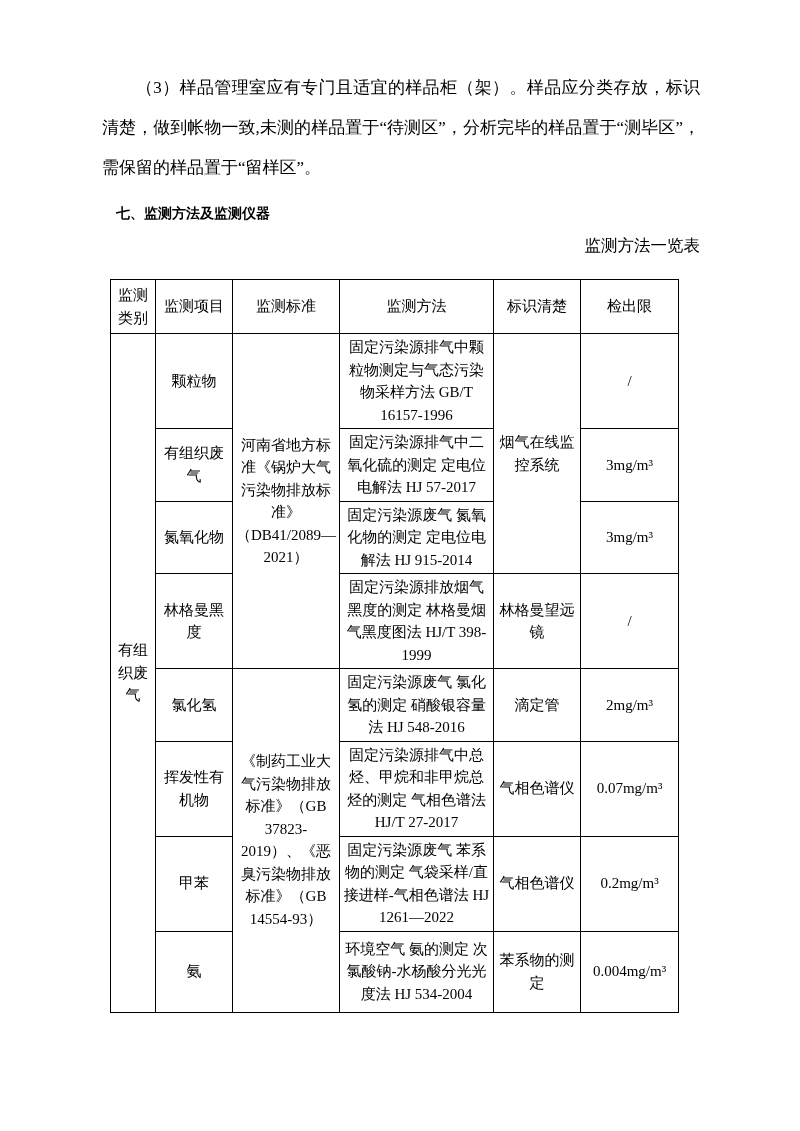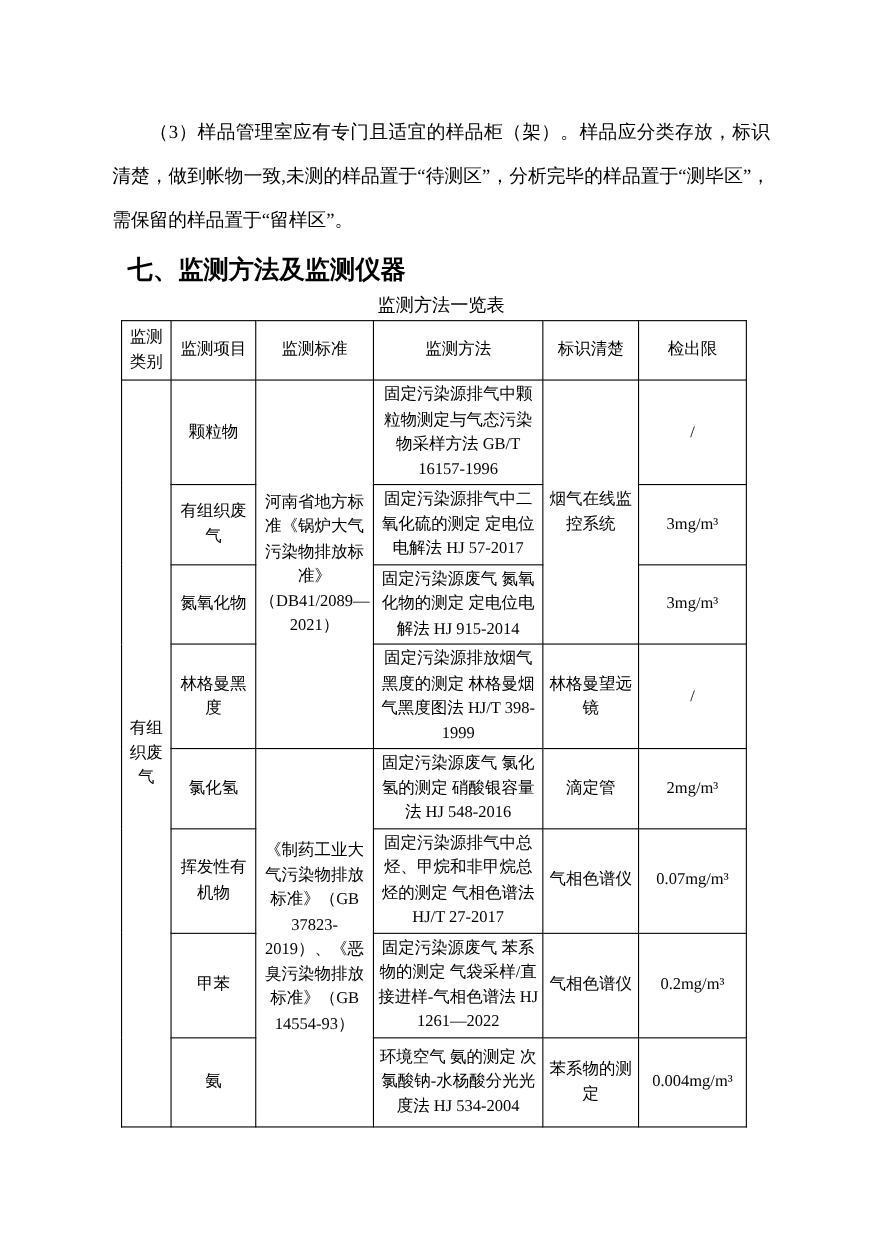--- a/index.html
+++ b/index.html
@@ -3,39 +3,39 @@
 <meta charset="utf-8">
 <style>
   html,body{margin:0;padding:0;background:#ffffff;}
   body{
     width:800px;height:1131px;
     font-family:"Liberation Serif","DejaVu Serif",serif;
     color:#000;
     position:relative;
     overflow:hidden;
   }
-  .content{padding:100px 100px 0 102px;}
+  .content{padding:68px 100px 0 102px;}
   .body-par{
     font-size:17px;
     line-height:40px;
     text-align:justify;
     text-indent:2em;
     margin:0;
   }
   .section-heading{
-    font-family:Liberation Serif, serif;
+    font-family:Liberation Mono, monospace;
     font-weight:bold;
-    font-size:23px;
+    font-size:14px;
     margin:11px 0 0 14px;
     line-height:30px;
   }
   .table-title{
     font-size:16.5px;
-    text-align:center;
-    margin:4px 0 0 0;
+    text-align:right;
+    margin:4px 0 20px 0;
     line-height:26px;
   }
   table.monitor{
     border-collapse:collapse;
     table-layout:fixed;
     width:568px;
     margin-left:8px;
   }
   table.monitor th, table.monitor td{
     border:1px solid #000;

